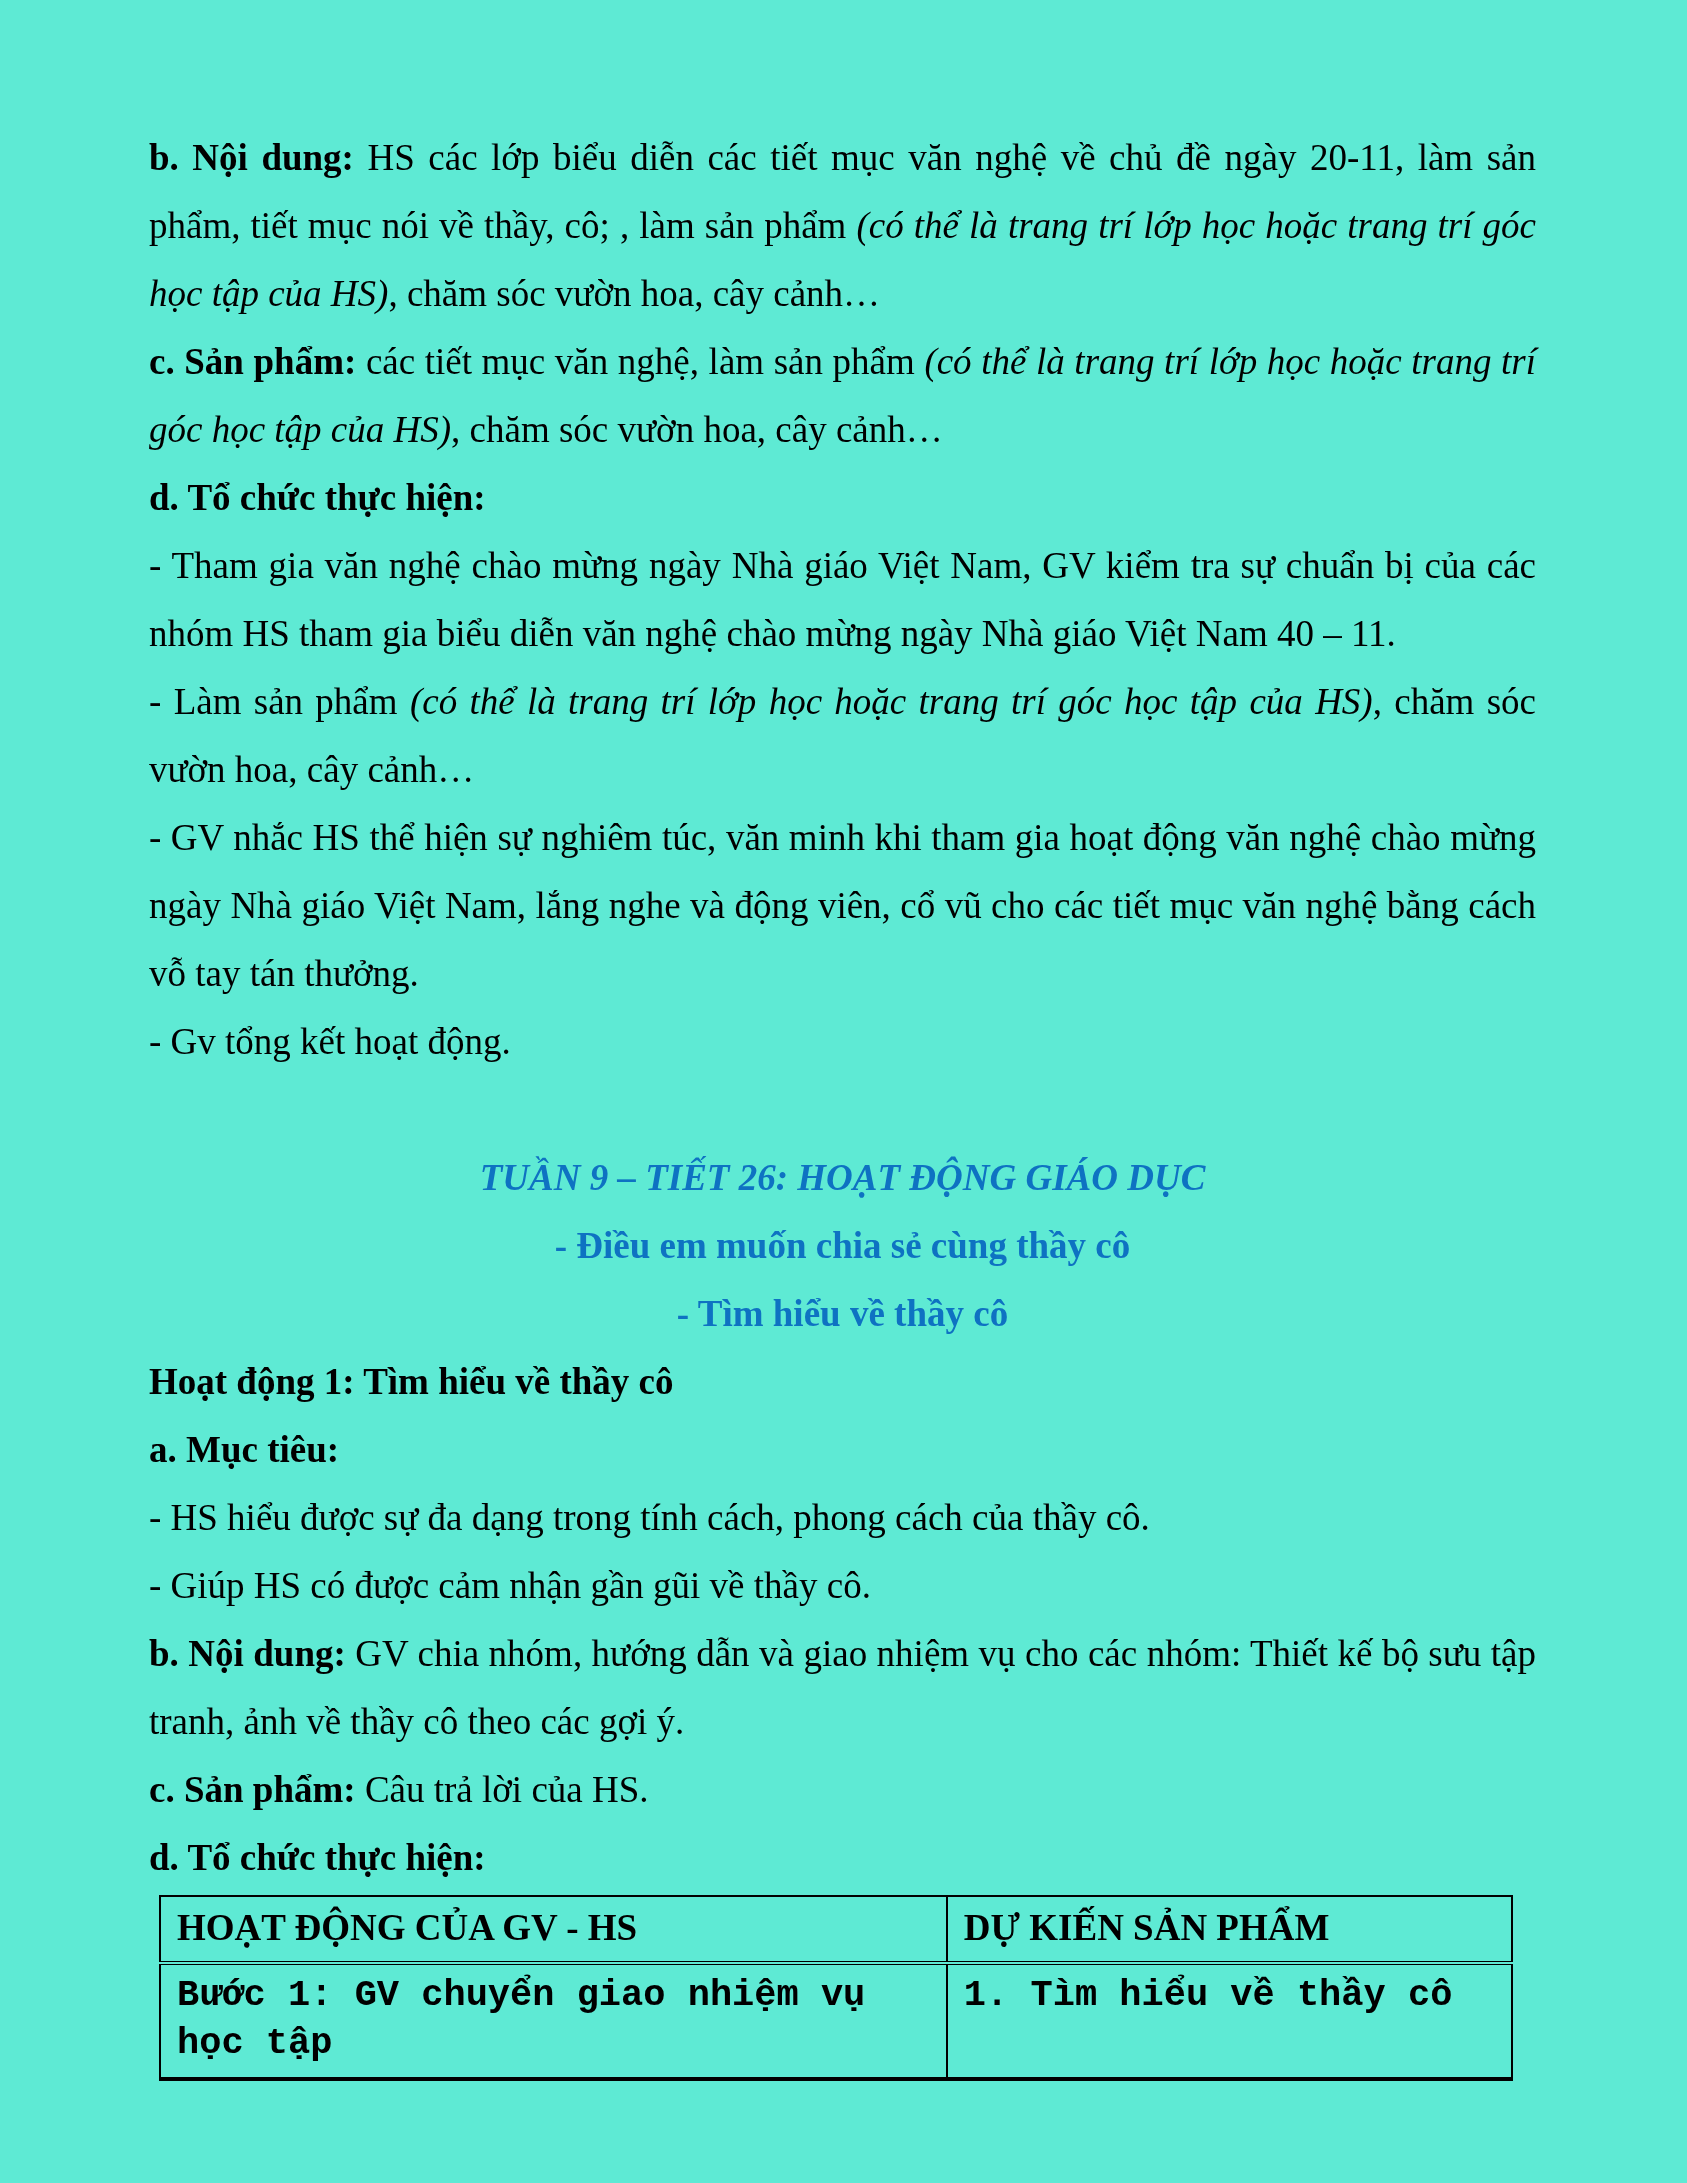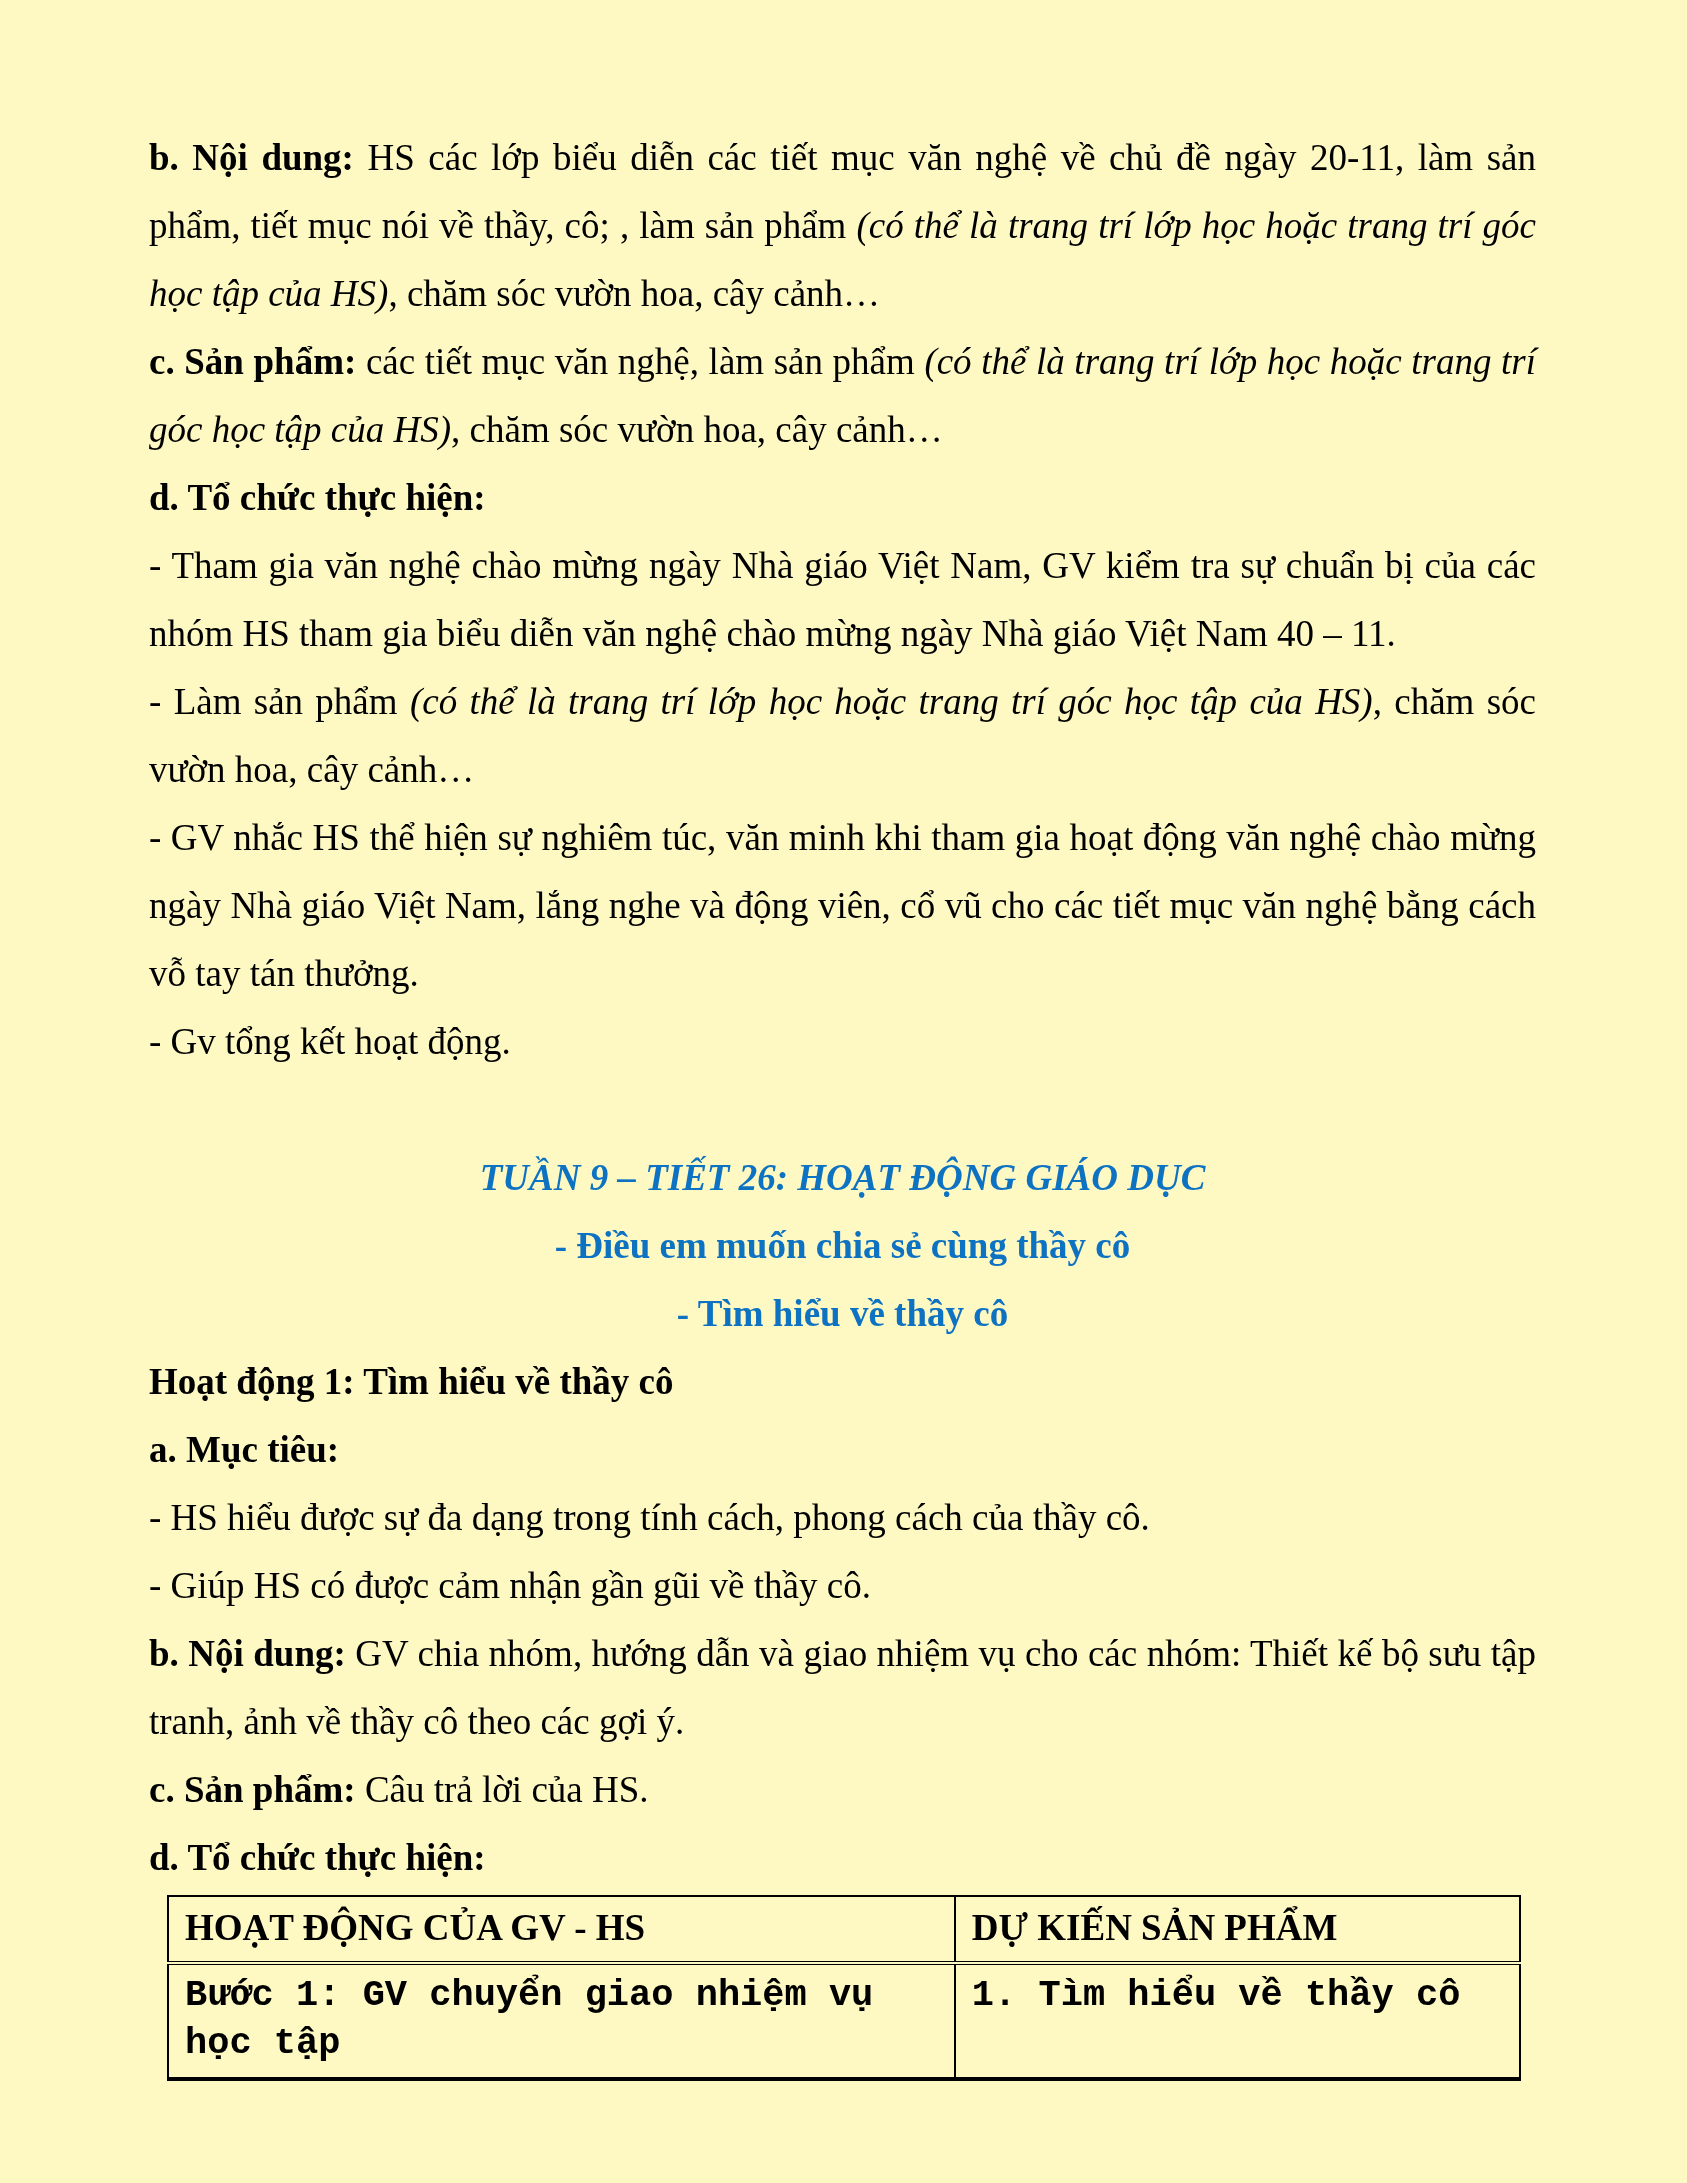--- a/index.html
+++ b/index.html
@@ -7,37 +7,37 @@
     width: 1687px; height: 2183px;
     background: #ffffff;
     color: #000000;
     font-family: "Liberation Serif", "DejaVu Serif", serif;
   }
   .page {
     box-sizing: border-box;
     width: 1687px; height: 2183px;
     padding: 124px 151px 0 149px;
     overflow: hidden;
-    background: #fef9c3;
+    background: #5eead4;
   }
   .doc p {
     margin: 0;
     font-size: 37px;
     line-height: 68px;
   }
   .p-justify { text-align: justify; }
   .p-center  { text-align: center; }
   .p-blank   { min-height: 68px; }
   .run-b { font-weight: bold; }
   .run-i { font-style: italic; text-align: center; }
 
   table.doc-table {
     border-collapse: collapse;
     width: 1354px;
-    margin-left: 18px;
+    margin-left: 10px;
     margin-top: 3.2px;
     table-layout: fixed;
   }
   .doc-table col.c1 { width: 58.2%; }
   .doc-table col.c2 { width: 41.8%; }
   .doc-table td {
     border: 2.4px solid #000000;
     font-size: 37px;
     font-weight: bold;
     line-height: 48px;

